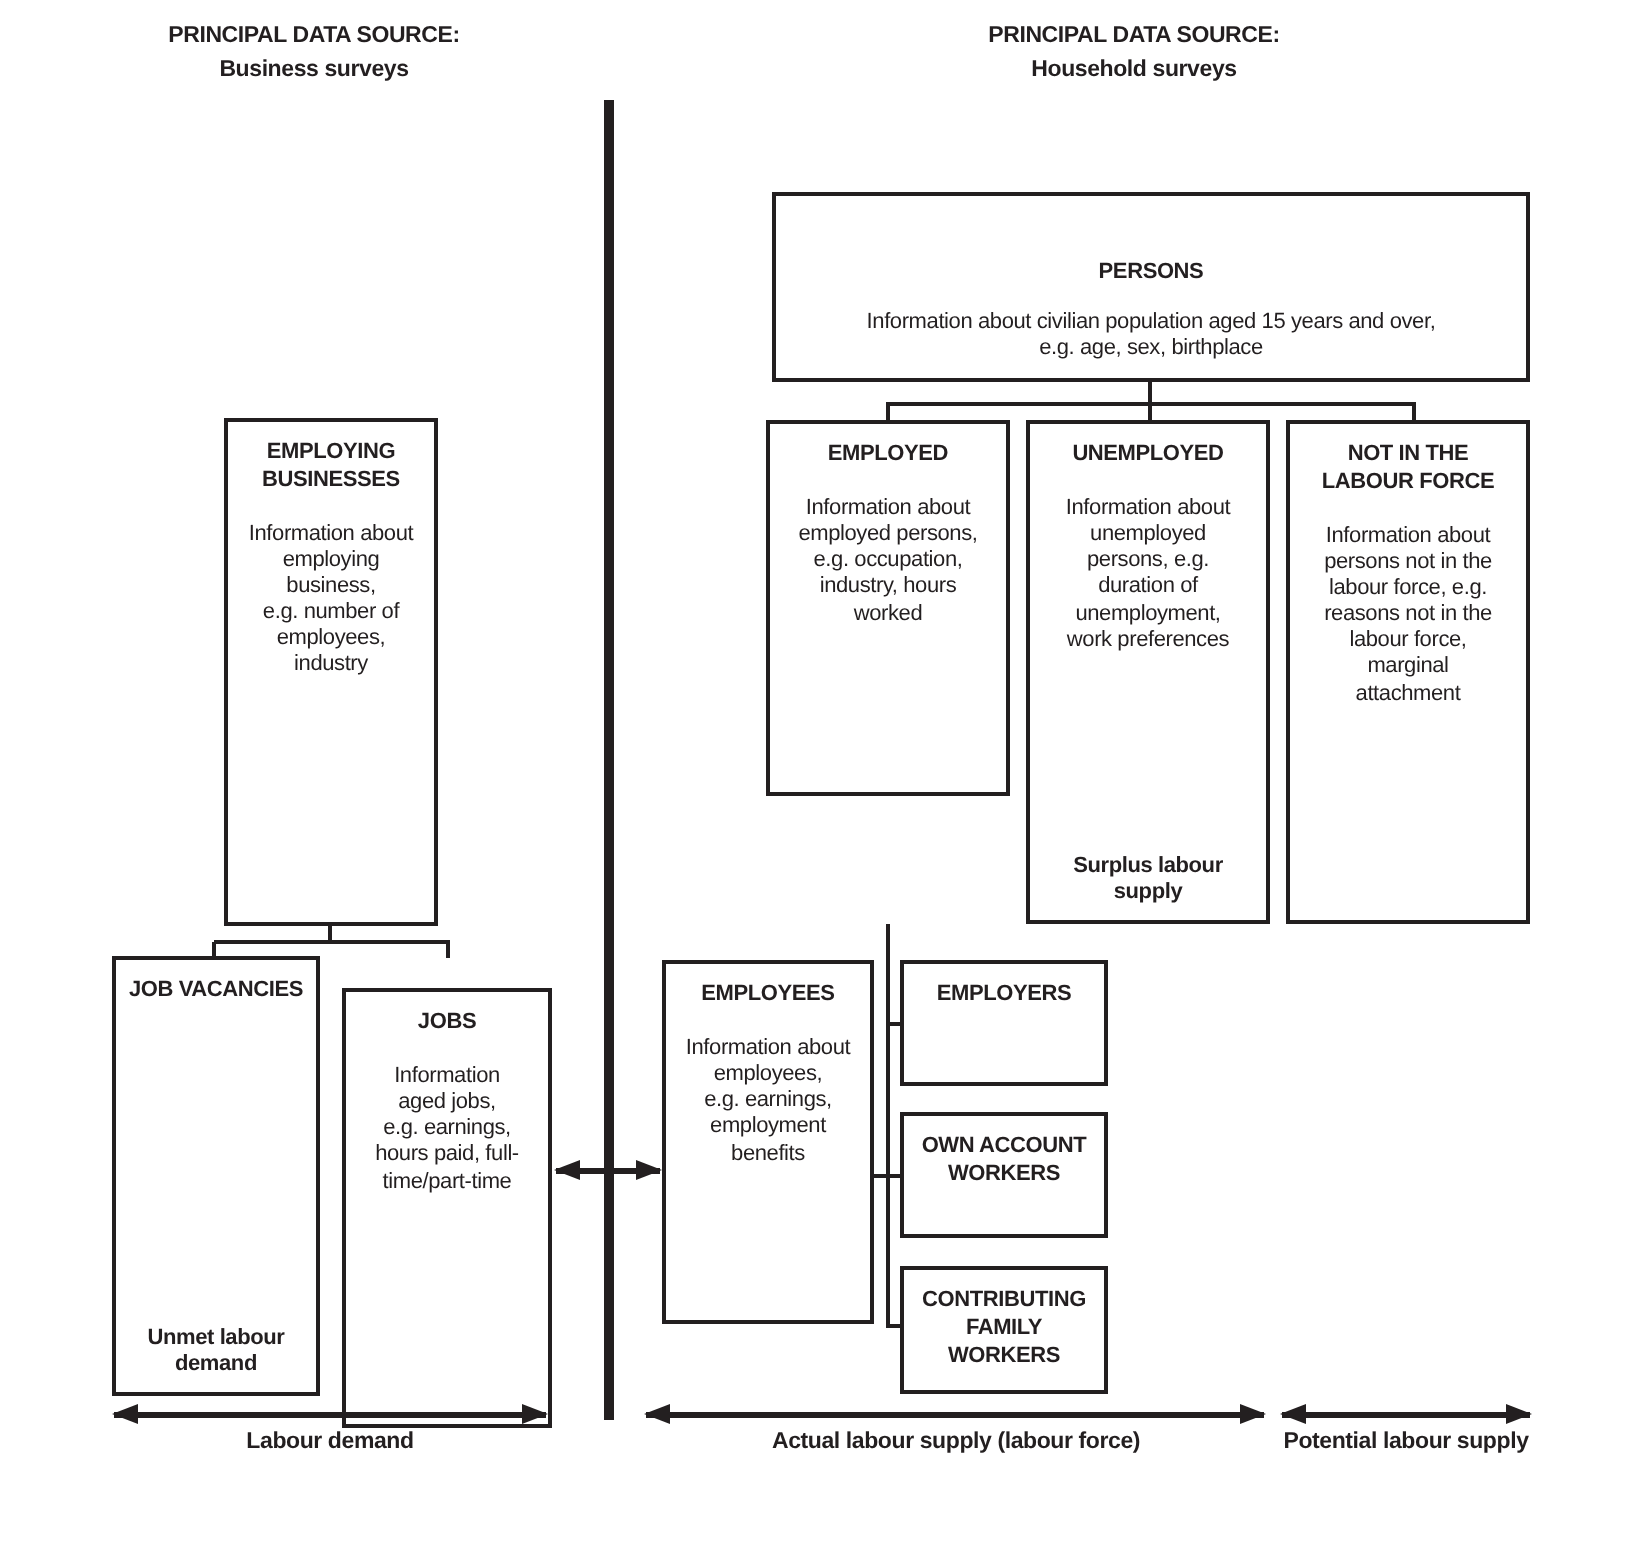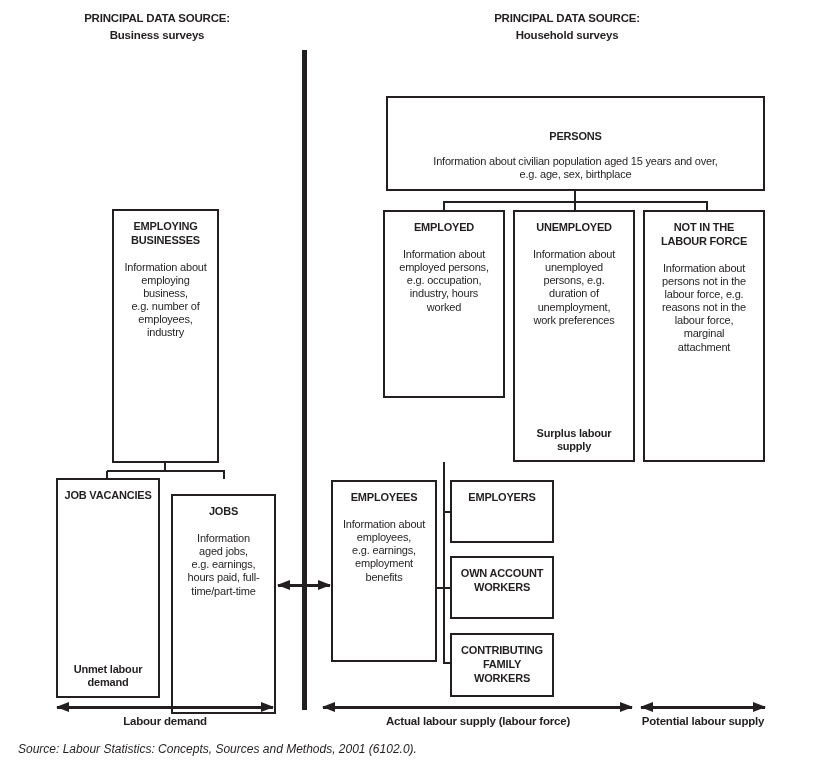--- a/index.html
+++ b/index.html
@@ -150,15 +150,14 @@
 
   <div class="darrow" style="left:278px; top:584px; width:52px;"></div>
   <div class="darrow" style="left:57px; top:706px; width:216px;"></div>
   <div class="darrow" style="left:323px; top:706px; width:309px;"></div>
   <div class="darrow" style="left:641px; top:706px; width:124px;"></div>
 
   <div class="alabel" style="left:90px; top:715px; width:150px;">Labour demand</div>
   <div class="alabel" style="left:353px; top:715px; width:250px;">Actual labour supply (labour force)</div>
   <div class="alabel" style="left:628px; top:715px; width:150px;">Potential labour supply</div>
 
-  <div class="source" style="left:18px; top:742px;">Source: Labour Statistics: Concepts, Sources and Methods, 2001 (6102.0).</div>
 
 </div>
 
 </body></html>

